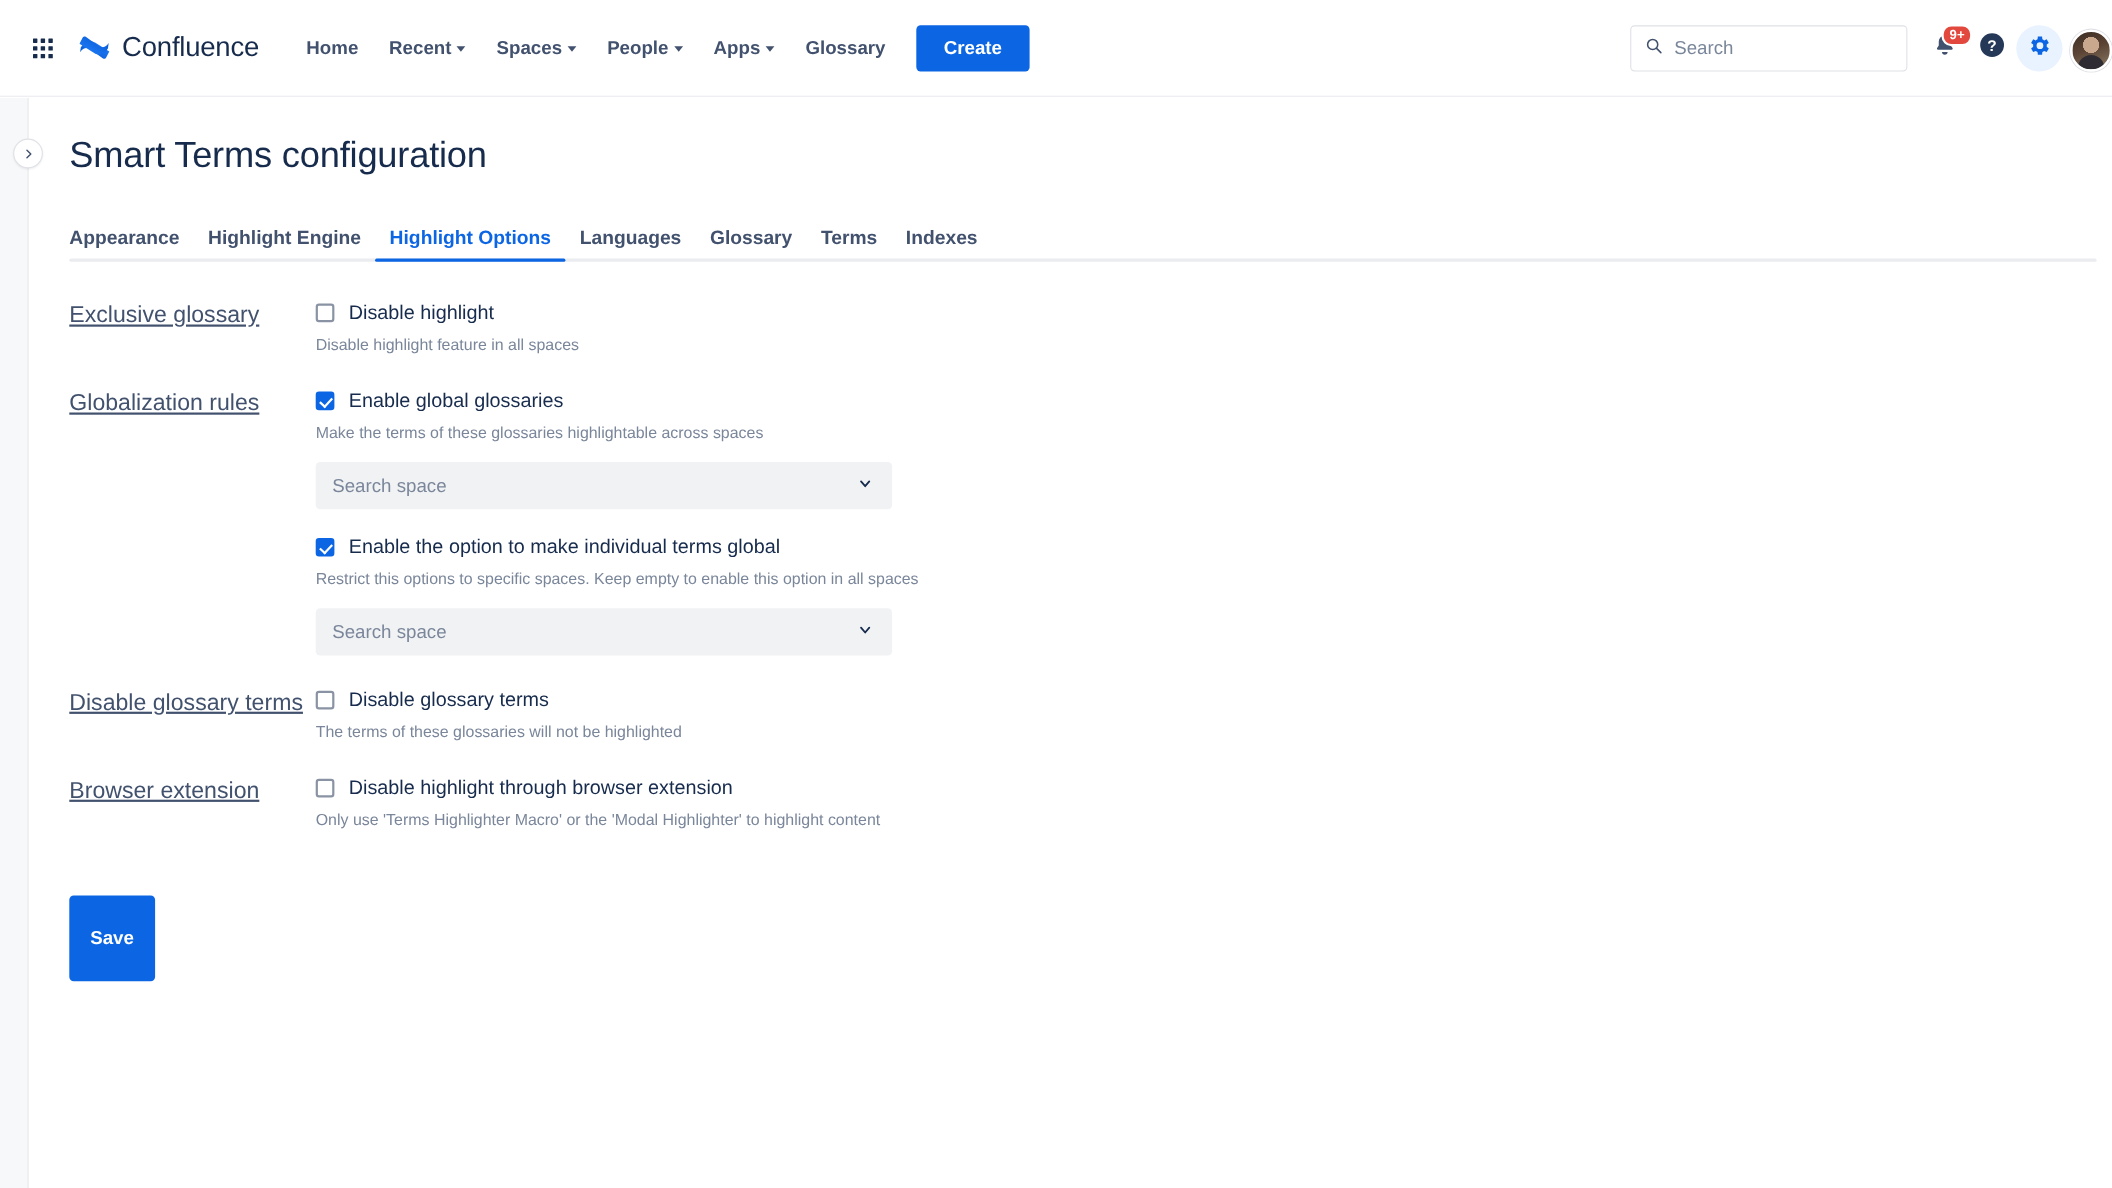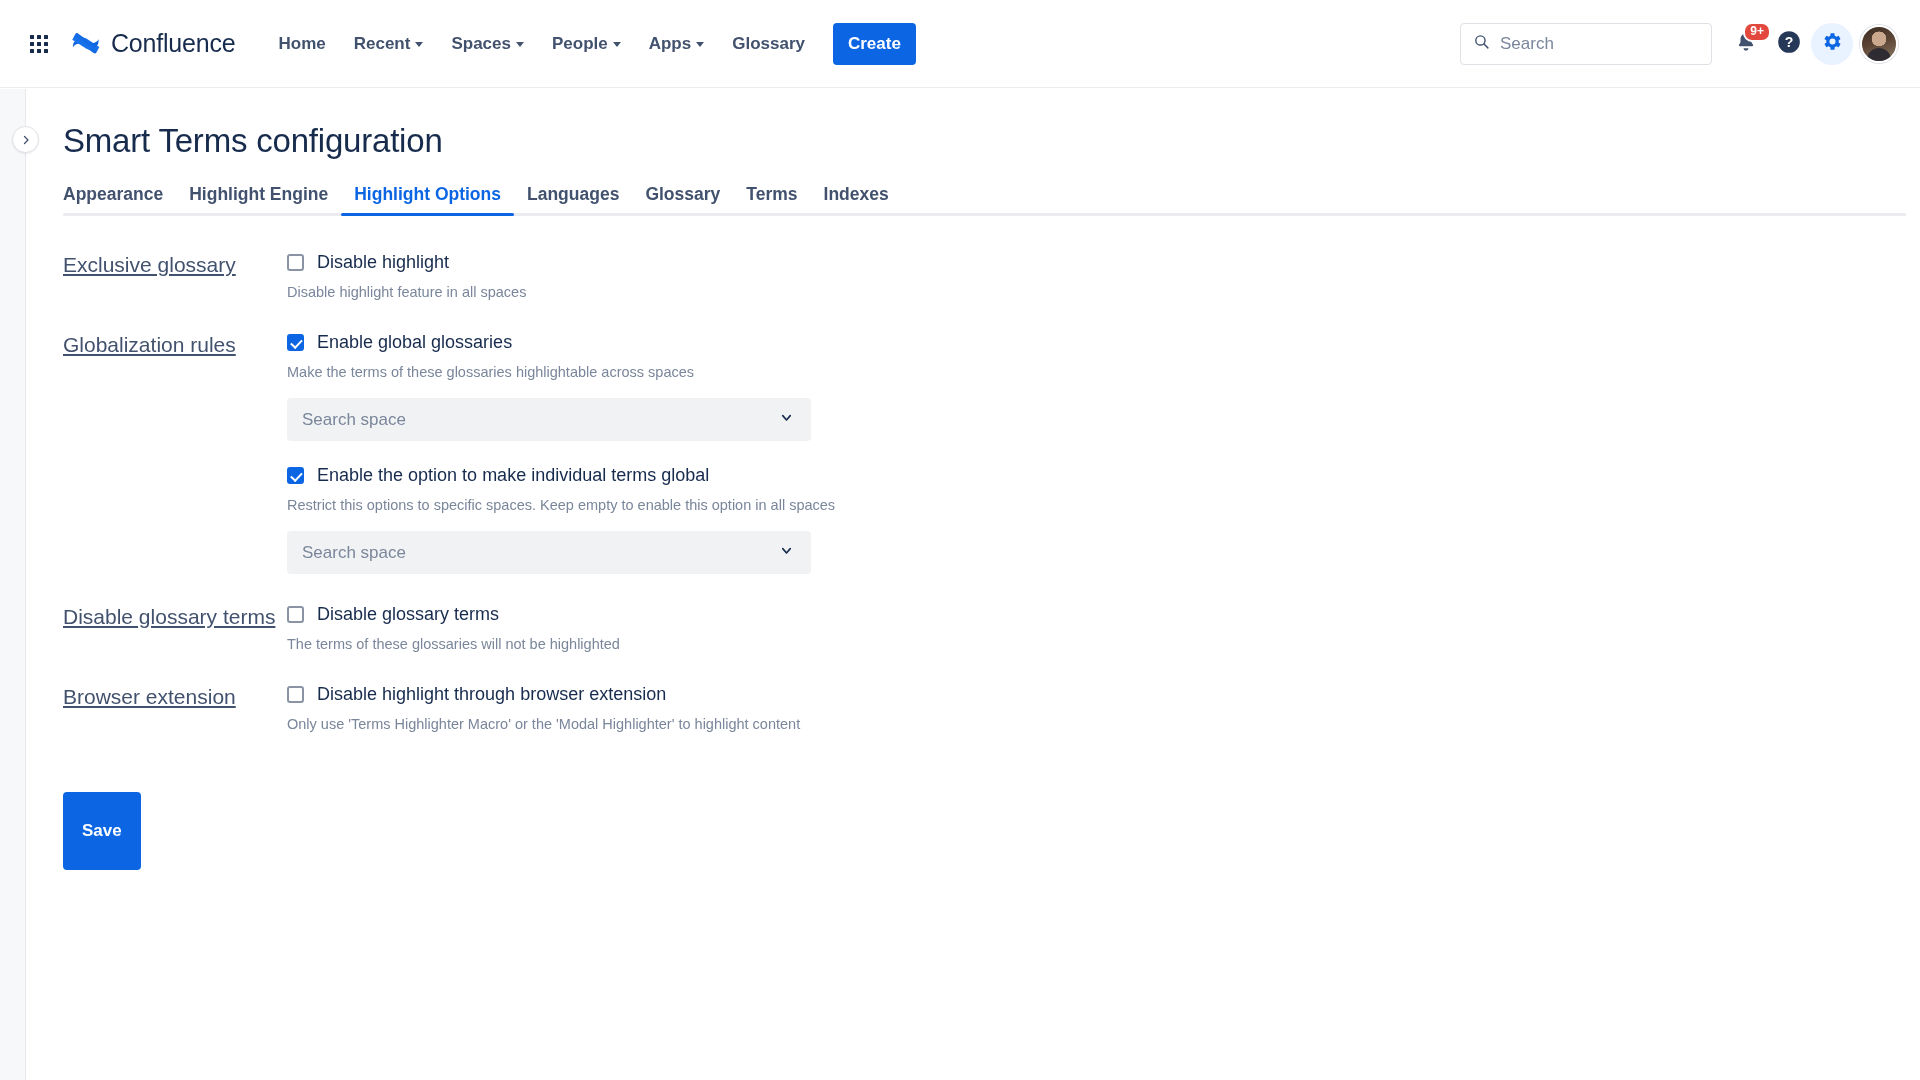--- a/index.html
+++ b/index.html
@@ -44,26 +44,26 @@
     padding: 8px 13px; border-radius: 4px; cursor: pointer; white-space: nowrap;
   }
   .chev {
     width: 0; height: 0; border-left: 4.5px solid transparent;
     border-right: 4.5px solid transparent; border-top: 5px solid #42526e;
     margin-top: 2px;
   }
   .create-btn {
     margin-left: 15px; background: #0c66e4; color: #ffffff;
     font-size: 17px; font-weight: 600; border: none; border-radius: 4px;
-    padding: 11px 15px; cursor: pointer; font-family: inherit;
+    padding: 11px 25px; cursor: pointer; font-family: inherit;
   }
 
   .nav-right {
-    margin-left: auto; display: flex; align-items: center;
-    padding-right: 22px; gap: 1px;
+    margin-left: auto; display: flex; align-items: flex-end;
+    gap: 1px;
   }
   .search-box {
     width: 252px; height: 42px; border: 1px solid #dfe1e6; border-radius: 4px;
     display: flex; align-items: center; padding: 0 12px; gap: 10px;
     background: #ffffff; margin-right: 12px;
   }
   .search-text { font-size: 17px; color: #7a869a; }
 
   .icon-btn {
     width: 42px; height: 42px; border-radius: 50%;
@@ -106,21 +106,21 @@
   
   .page { position: absolute; top: 89px; left: 27px; right: 0; bottom: 0;
           background:#ffffff; }
   .page-title {
     font-size: 33px; color: #172b4d; font-weight: 400;
     margin: 0; padding: 33px 0 0 36px; letter-spacing: -0.2px;
   }
 
   .tabs {
     display: flex; align-items: flex-start; gap: 0;
-    margin: 24px 0 0 36px; position: relative;
+    margin: 46px 0 0 36px; position: relative;
   }
   .tabs::after {
     content: ""; position: absolute; left: 0; bottom: 0;
     width: 1843px; height: 3px; background: #ebecf0; border-radius:2px;
   }
   .tab {
     font-size: 17.5px; font-weight: 600; color: #42526e;
     padding: 0 13px 11px 13px; cursor: pointer; position: relative;
     white-space: nowrap;
   }

